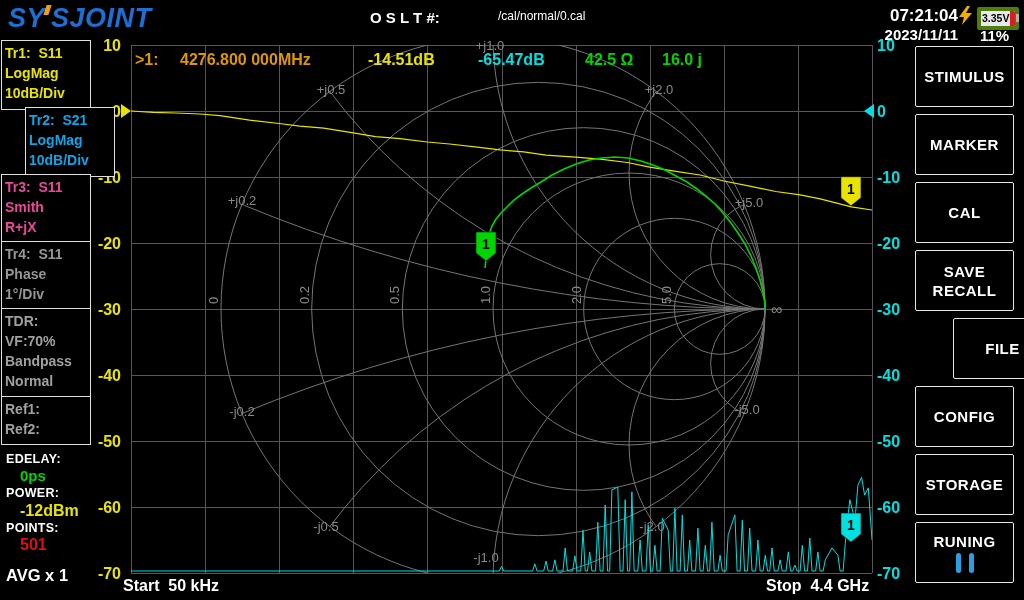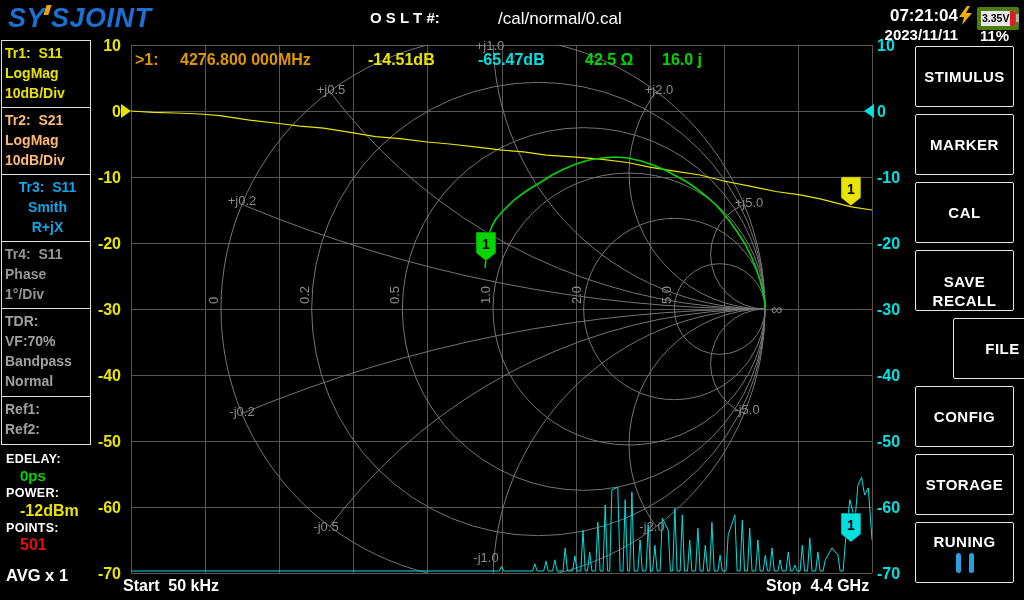--- a/index.html
+++ b/index.html
@@ -3,21 +3,21 @@
 <meta charset="utf-8">
 <style>
   html,body{margin:0;padding:0;background:#000;}
   .screen{position:relative;width:1024px;height:600px;background:#000;overflow:hidden;
           font-family:"Liberation Sans","DejaVu Sans",sans-serif;-webkit-font-smoothing:antialiased;}
   .abs{position:absolute;}
   
   .logo{left:8px;top:3px;font-size:27px;font-weight:bold;font-style:italic;color:#1c70d4;letter-spacing:0.5px;}
   .logo-tick{display:inline-block;width:5px;height:10px;background:#f0a000;transform:skewX(-18deg);margin:2px 1px 0 0;vertical-align:top;}
   .cal-label{left:370px;top:9px;color:#fff;font-size:15px;font-weight:bold;white-space:pre;}
-  .cal-path{left:498px;top:9px;color:#fff;font-size:17px;}
+  .cal-path{left:498px;top:9px;color:#fff;font-size:12px;}
   .clock{right:66px;top:6px;text-align:right;color:#fff;font-weight:bold;line-height:19px;}
   .clock .t{font-size:17px;}
   .clock .d{font-size:15px;}
   .bolt{left:959px;top:6px;}
   .battery{left:977px;top:7px;width:34px;height:15px;background:#e8e8e8;border:4px solid #4d7c0f;border-radius:2px;}
   .battery .v{position:absolute;left:1px;top:1px;width:26px;text-align:center;font-size:10.5px;font-weight:bold;color:#000;line-height:13px;}
   .battery .red{position:absolute;right:0;top:0;bottom:0;width:5px;background:#d42020;border-radius:0 1px 1px 0;}
   .battery .nub{position:absolute;right:-4px;top:3px;width:3px;height:8px;background:#b0b0b0;}
   .pct{left:980px;top:27px;color:#fff;font-size:15px;font-weight:bold;}
   
@@ -169,22 +169,22 @@
   </div>
   <div class="abs battery">
     <div class="v">3.35V</div>
     <div class="red"></div>
     <div class="nub"></div>
   </div>
   <div class="abs pct">11%</div>
 
   <div id="sidebar">
       <div class="abs tbox" style="top: 40px; height: 65px; color: rgb(232, 228, 0);"><div>Tr1:  S11</div><div>LogMag</div><div>10dB/Div</div></div>
-      <div class="abs tbox" style="top: 107px; height: 65px; color: #fdba74;"><div>Tr2:  S21</div><div>LogMag</div><div>10dB/Div</div></div>
-      <div class="abs tbox" style="top: 174px; height: 65px; color: #0ea5e9; text-align: center;"><div>Tr3:  S11</div><div>Smith</div><div>R+jX</div></div>
+      <div class="abs tbox" style="top: 107px; height: 65px; color: #0ea5e9; margin-left: 24px;"><div>Tr2:  S21</div><div>LogMag</div><div>10dB/Div</div></div>
+      <div class="abs tbox" style="top: 174px; height: 65px; color: #ec4899;"><div>Tr3:  S11</div><div>Smith</div><div>R+jX</div></div>
       <div class="abs tbox" style="top: 241px; height: 65px; color: rgb(150, 150, 150);"><div>Tr4:  S11</div><div>Phase</div><div>1°/Div</div></div>
       <div class="abs tbox" style="top: 308px; height: 86px; color: rgb(160, 160, 160);"><div>TDR:</div><div>VF:70%</div><div>Bandpass</div><div>Normal</div></div>
       <div class="abs tbox" style="top: 396px; height: 44px; color: rgb(160, 160, 160);"><div>Ref1:</div><div>Ref2:</div></div>
     </div>
 
   <div class="abs slabel" style="top:452px">EDELAY:</div>
   <div class="abs sval" id="edelayVal" style="top: 467px; color: rgb(0, 213, 0);">0ps</div>
   <div class="abs slabel" style="top:486px">POWER:</div>
   <div class="abs sval" id="powerVal" style="top: 502px; font-size: 16px; color: rgb(232, 228, 0);">-12dBm</div>
   <div class="abs slabel" style="top:521px">POINTS:</div>
@@ -205,21 +205,21 @@
   <div id="menu">
       <div class="abs mbtn" style="top: 46px;">
         <div>STIMULUS</div>
       </div>
       <div class="abs mbtn" style="top: 114px;">
         <div>MARKER</div>
       </div>
       <div class="abs mbtn" style="top: 182px;">
         <div>CAL</div>
       </div>
-      <div class="abs mbtn" style="top: 250px; justify-content: flex-end;">
+      <div class="abs mbtn" style="top: 250px;">
         <div>SAVE</div>
         <div>RECALL</div>
       </div>
       <div class="abs mbtn" style="top: 318px; margin-left: 38px;">
         <div>FILE</div>
       </div>
       <div class="abs mbtn" style="top: 386px;">
         <div>CONFIG</div>
       </div>
       <div class="abs mbtn" style="top: 454px;">

